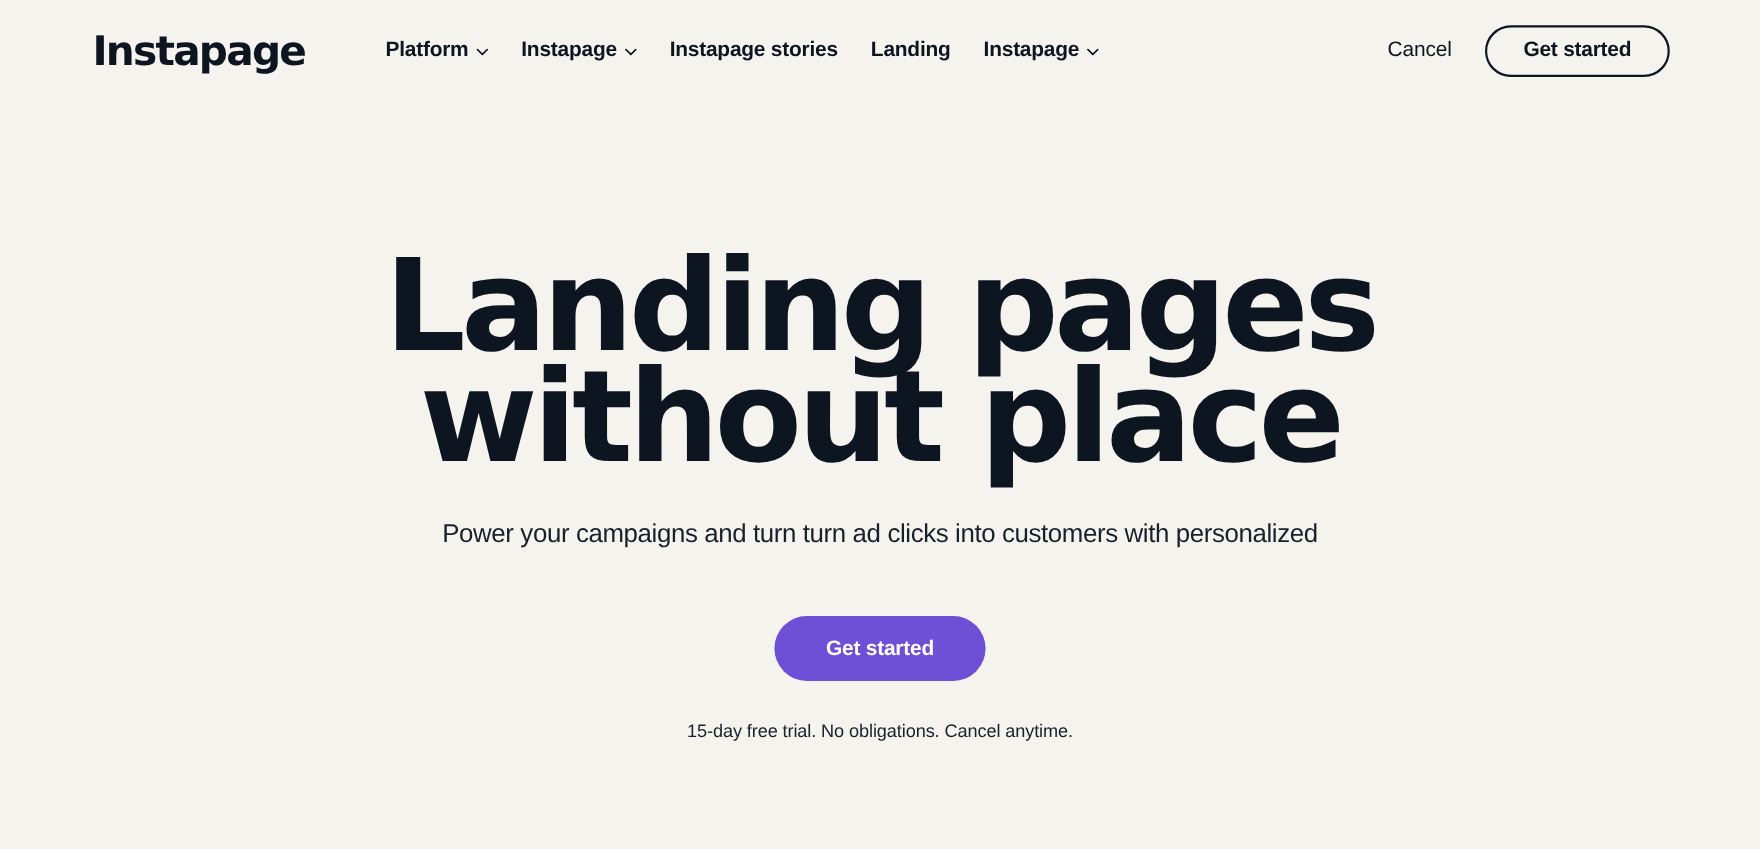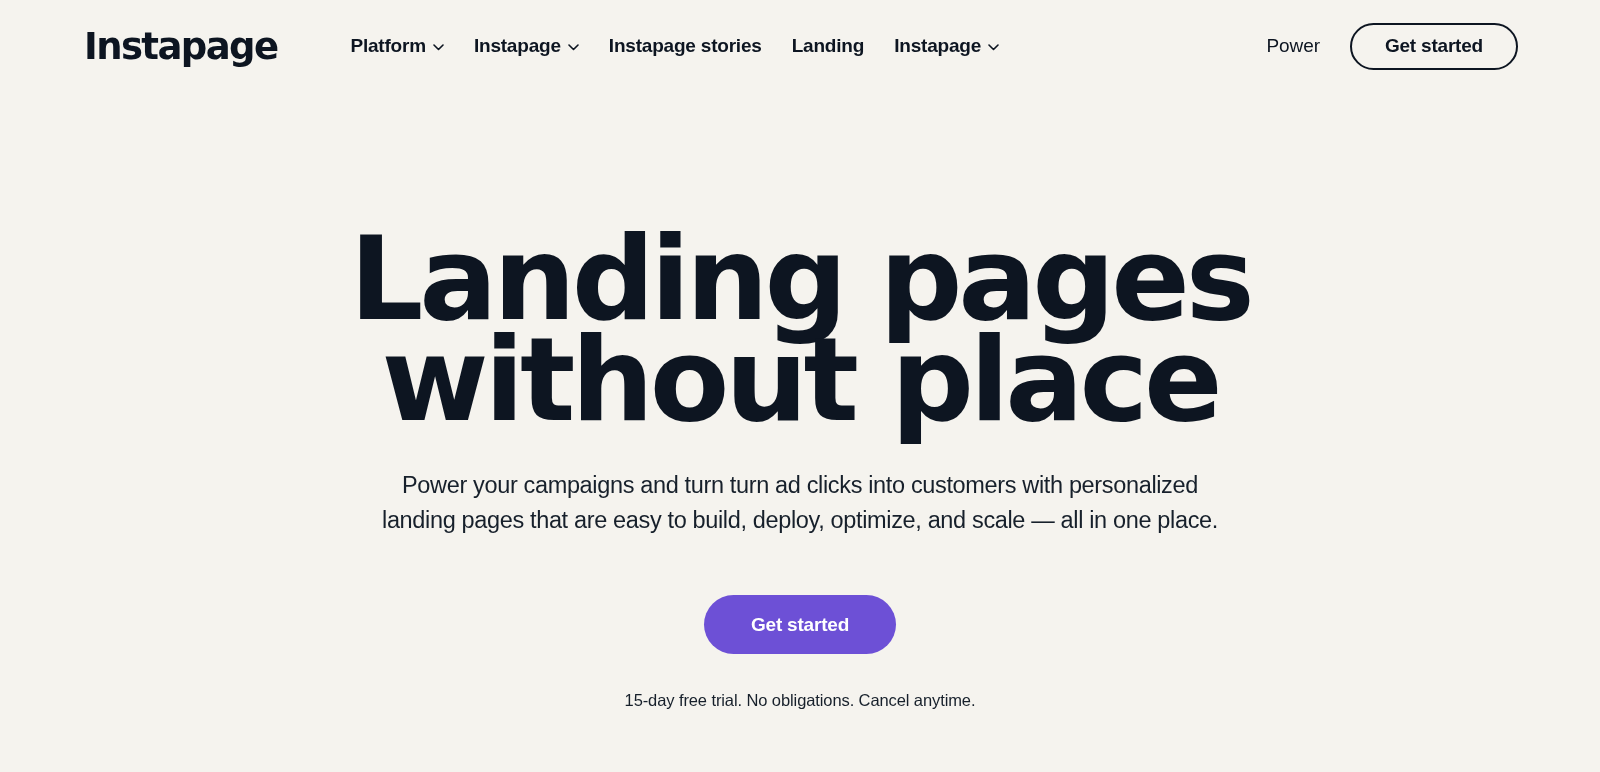--- a/index.html
+++ b/index.html
@@ -210,36 +210,35 @@
         <span class="chev">
           <svg width="11" height="7" viewBox="0 0 11 7">
               <path d="M1 1 L5.5 5.5 L10 1" fill="none" stroke="#0D1521" stroke-width="1.6" stroke-linecap="round" stroke-linejoin="round"></path>
             </svg>
         </span>
       </div>
 
     </div>
 
     <div class="header-right">
-      <div class="login-link">Power</div>
+      <div class="login-link">Cancel</div>
       <button class="btn-outline">Get started</button>
     </div>
 
   </div>
 
   <div class="hero">
 
     <h1 class="headline">
       <span class="line">Landing pages</span>
       <span class="line">without place</span>
     </h1>
 
     <p class="subhead">
       <span class="line">Power your campaigns and turn turn ad clicks into customers with personalized</span>
-      <span class="line">landing pages that are easy to build, deploy, optimize, and scale — all in one place.</span>
     </p>
 
     <div class="cta-wrap">
       <button class="btn-primary">Get started</button>
     </div>
 
     <div class="fineprint">15-day free trial. No obligations. Cancel anytime.</div>
 
   </div>
 

